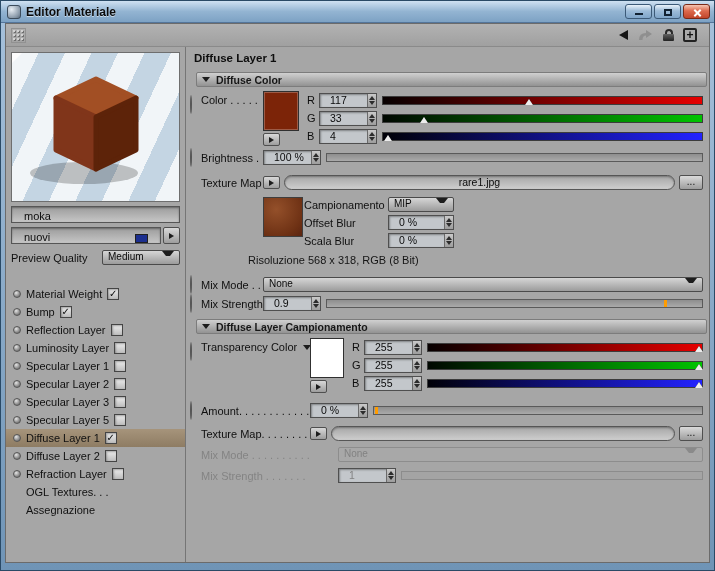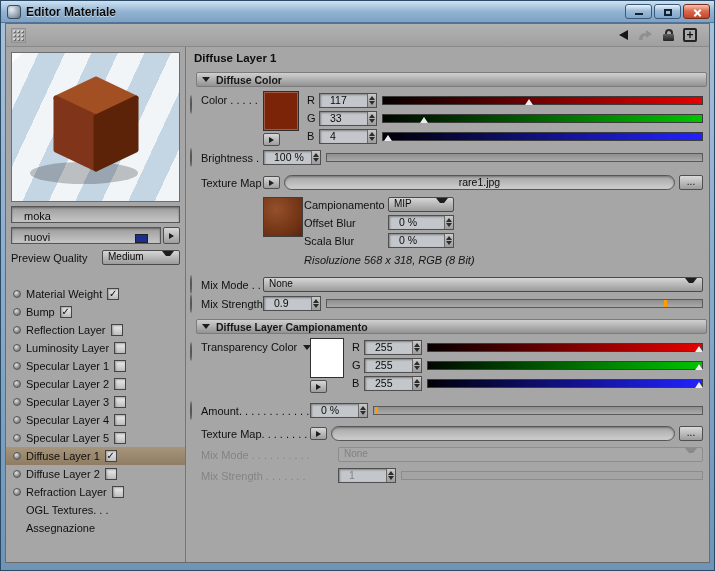--- a/index.html
+++ b/index.html
@@ -112,21 +112,21 @@
     background:linear-gradient(#a6a6a6,#cecece);font-size:10.5px;line-height:13px;text-align:center;color:#0a0a0a;
     box-shadow:inset 0 1px 2px rgba(0,0,0,.3);}
   .btn3{width:24px;height:15px;flex:0 0 24px;border:1px solid #4f4f4f;border-radius:2px;background:linear-gradient(#dadada,#9d9d9d);
     font-size:10px;line-height:11px;text-align:center;color:#111;}
   .sub{display:flex;margin:5px 6px 0 77px;gap:1px;}
   .thumb{width:40px;height:40px;flex:0 0 40px;border:1px solid #3e3e3e;
     background:radial-gradient(circle at 32% 30%,#94502a,#6e3114 72%,#5a2410);}
   .subrows{flex:1;display:flex;flex-direction:column;gap:3px;}
   .subrow{display:flex;align-items:center;height:15px;}
   .ctl66{width:66px;flex:0 0 66px;}
-  .resol{margin:6px 0 0 118px;font-size:11px;color:#151515;font-style:italic;}
+  .resol{margin:6px 0 0 62px;font-size:11px;color:#151515;}
   .mt2{margin-top:2px;} .mt4{margin-top:4px;} .mt6{margin-top:6px;}
   .mt8{margin-top:8px;} .mt9{margin-top:9px;}
 </style>
 </head>
 <body>
 
 <div id="win">
   <div id="titlebar">
     <div class="app-icon"></div>
     <div class="title">Editor Materiale</div>
@@ -226,25 +226,20 @@
               <span class="lbl">Specular Layer 2</span>
               <span class="cb"></span>
             </div>
           <div class="chrow">
               <span class="dot"></span>
               <span class="lbl">Specular Layer 3</span>
               <span class="cb"></span>
             </div>
           <div class="chrow">
               <span class="dot"></span>
-              <span class="lbl">Specular Layer 4</span>
-              <span class="cb"></span>
-            </div>
-          <div class="chrow">
-              <span class="dot"></span>
               <span class="lbl">Specular Layer 5</span>
               <span class="cb"></span>
             </div>
           <div class="chrow sel">
               <span class="dot"></span>
               <span class="lbl">Diffuse Layer 1</span>
               <span class="cb">✓</span>
             </div>
           <div class="chrow">
               <span class="dot"></span>

